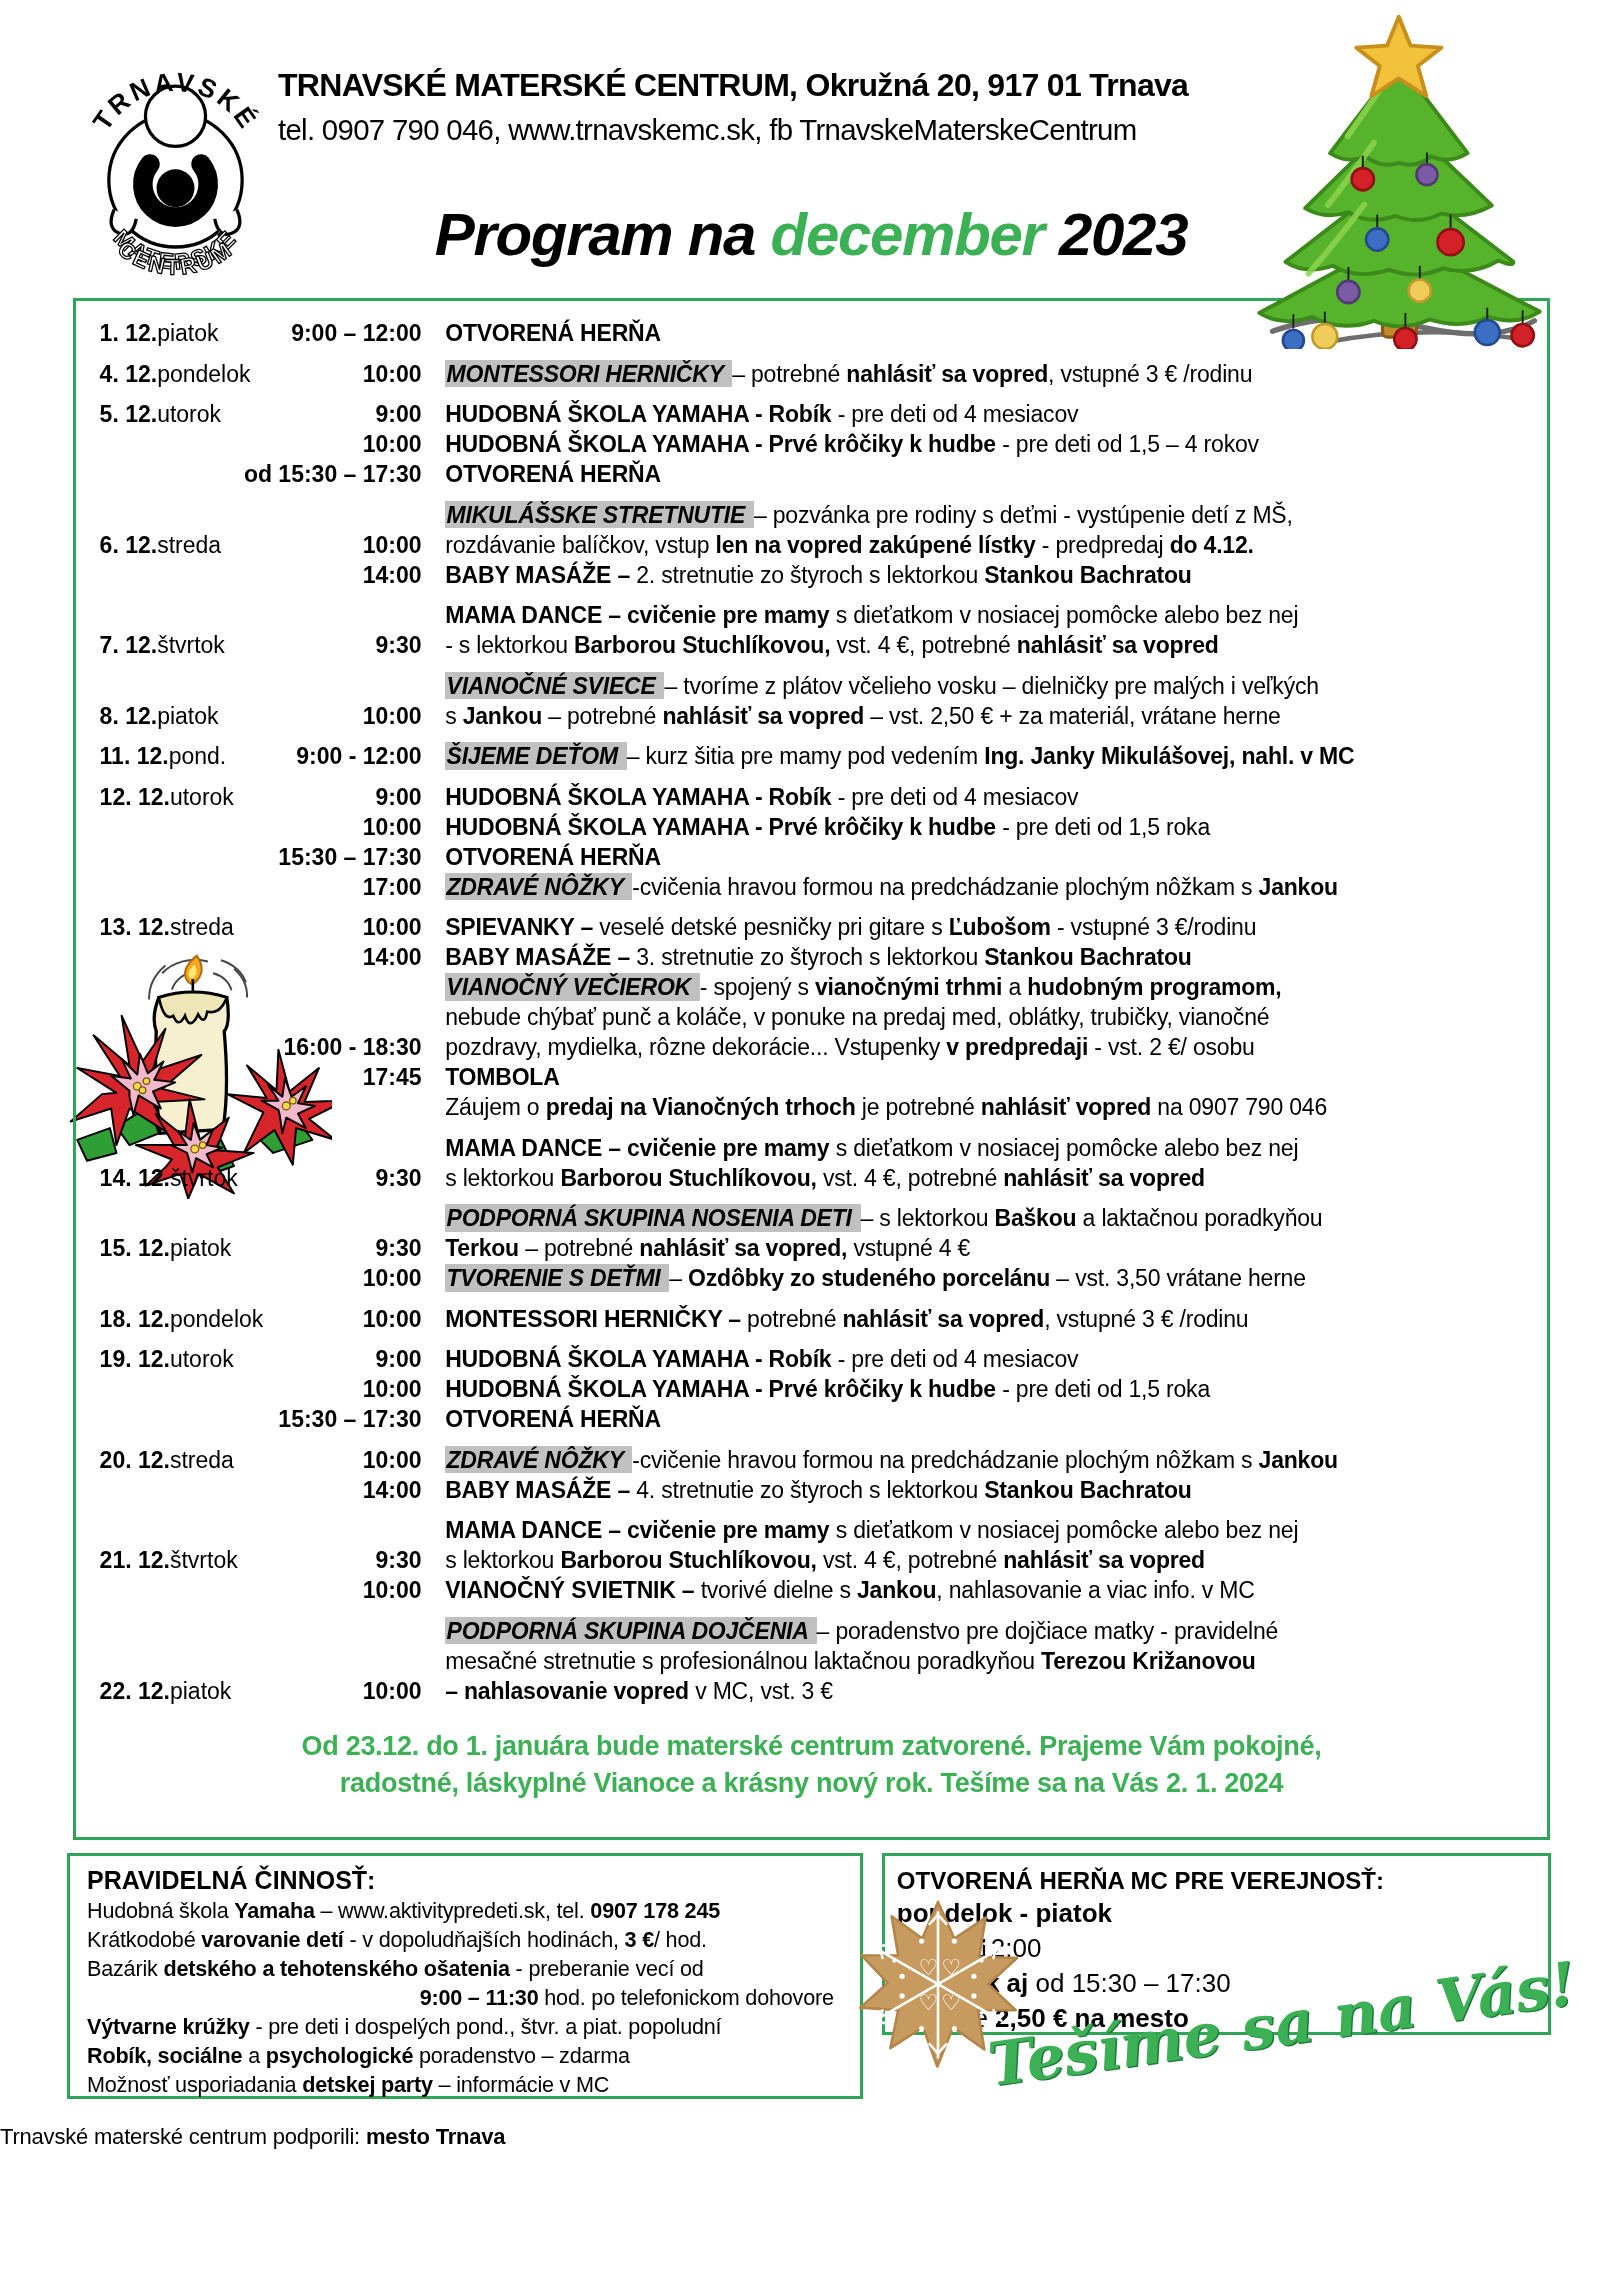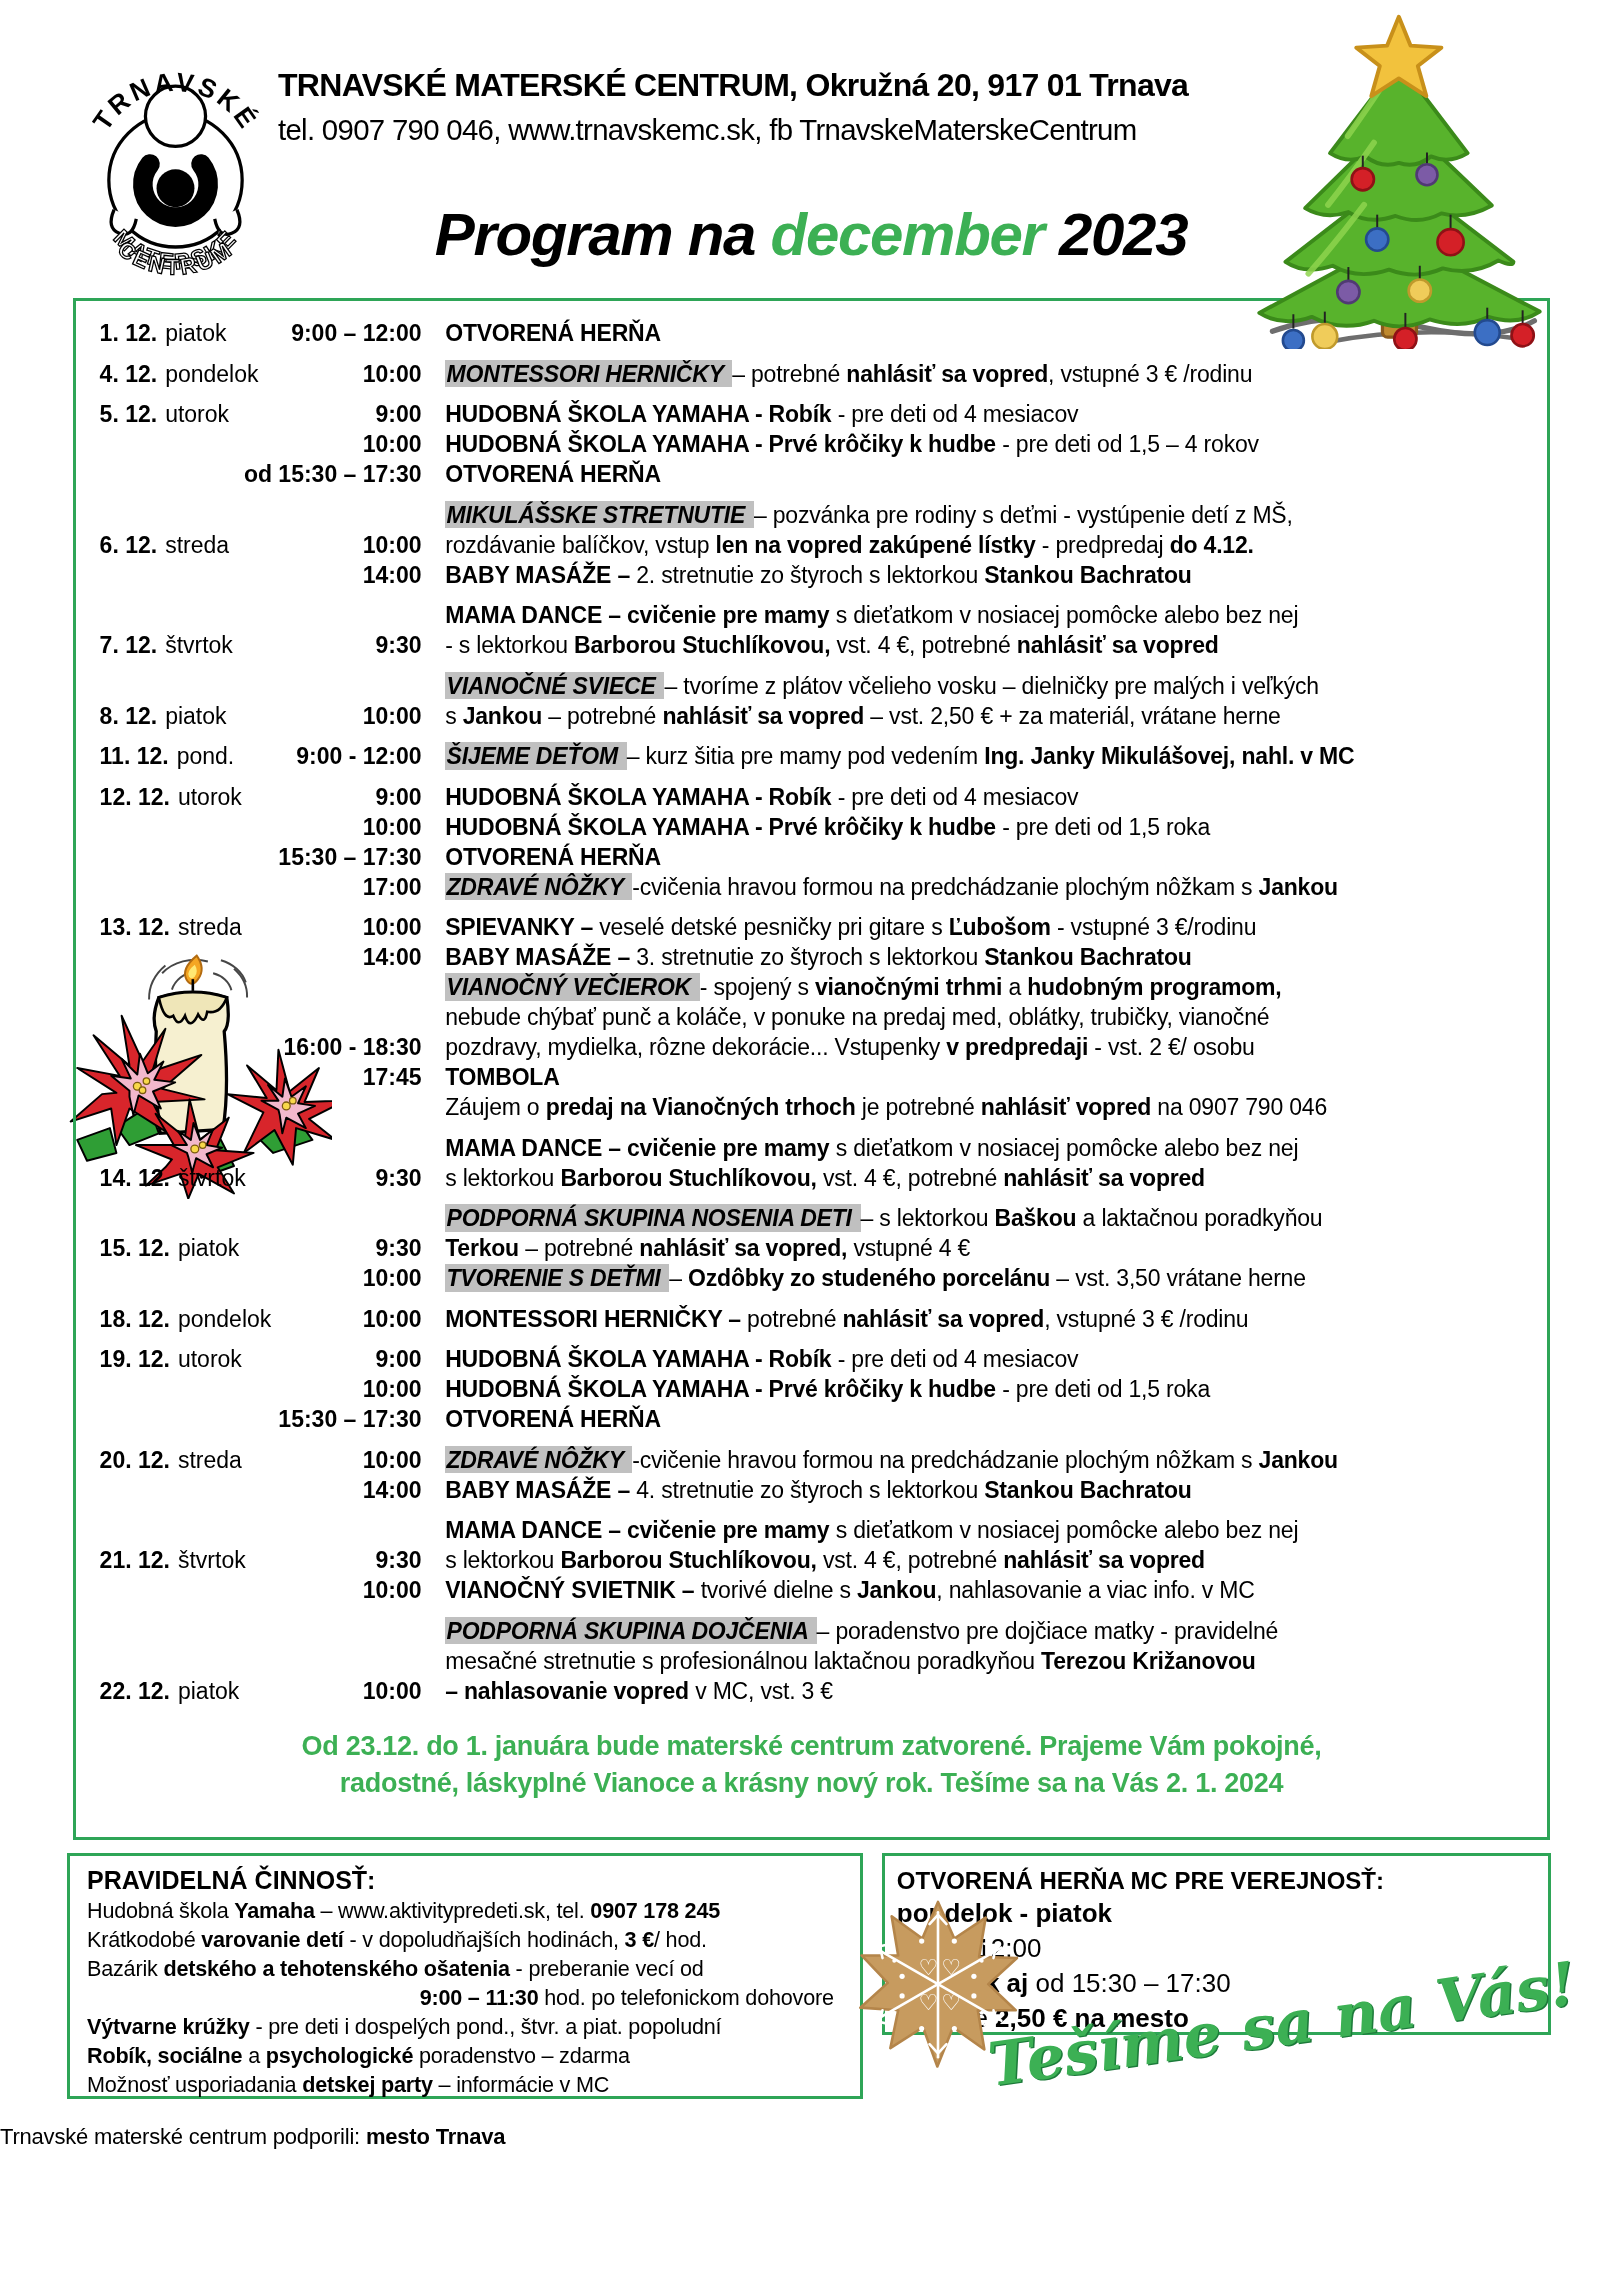--- a/index.html
+++ b/index.html
@@ -21,21 +21,21 @@
   .page-title .month{color:var(--tgreen);}
   .logo-wrap{position:absolute;left:84px;top:43px;width:183px;height:242px;}
   .tree-wrap{position:absolute;left:1220px;top:5.2px;width:357px;height:344px;z-index:3;}
   
   .main-box{position:absolute;left:73px;top:298px;width:1477px;height:1542px;
     border:3.3px solid var(--green);padding:17px 23.6px 0 23.6px;z-index:1;}
   .sch-block{display:block;margin-bottom:10.5px;}
   .sch-item{display:flex;align-items:flex-end;}
   .sch-left{width:322px;flex:none;display:flex;font-size:23px;line-height:30px;white-space:nowrap;}
   .sch-date{font-weight:bold;}
-  .sch-day{margin-left:8px;}
+  .sch-day{margin-left:0;}
   .sch-time{font-weight:bold;margin-left:auto;}
   .sch-desc{flex:1;margin-left:23.6px;font-size:23px;line-height:30px;letter-spacing:-0.2px;}
   .sch-desc .b{font-weight:bold;}
   .sch-desc .hl{font-weight:bold;background:var(--hl);padding:0.7px 2.6px 0.7px 1.3px;font-style:italic;}
   .closing{margin-top:22px;text-align:center;color:var(--tgreen);font-weight:bold;
     font-size:27px;line-height:37px;letter-spacing:-0.3px;}
   .candle-wrap{position:absolute;left:38px;top:937px;width:294px;height:262px;z-index:0;pointer-events:none;}
   .sch-area{position:relative;z-index:1;}
   
   .box-left{position:absolute;left:67px;top:1853px;width:796px;height:246px;

